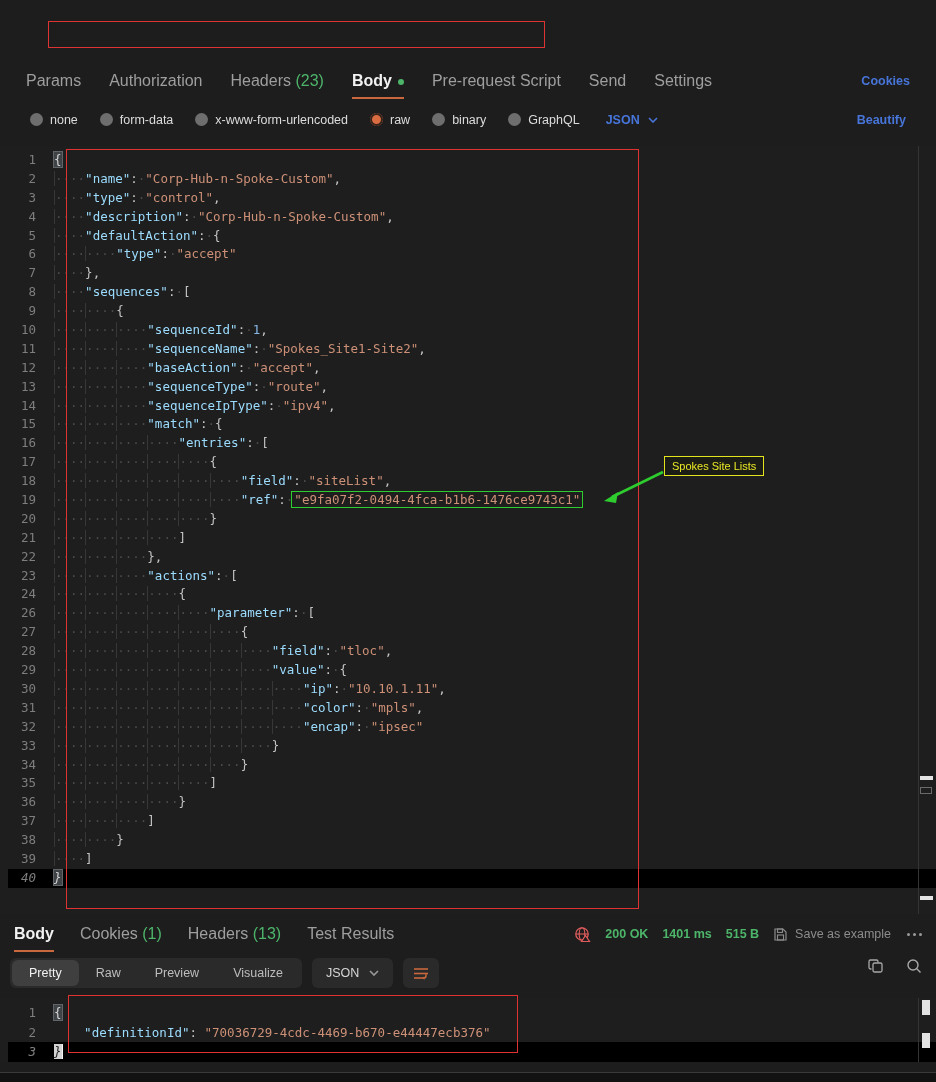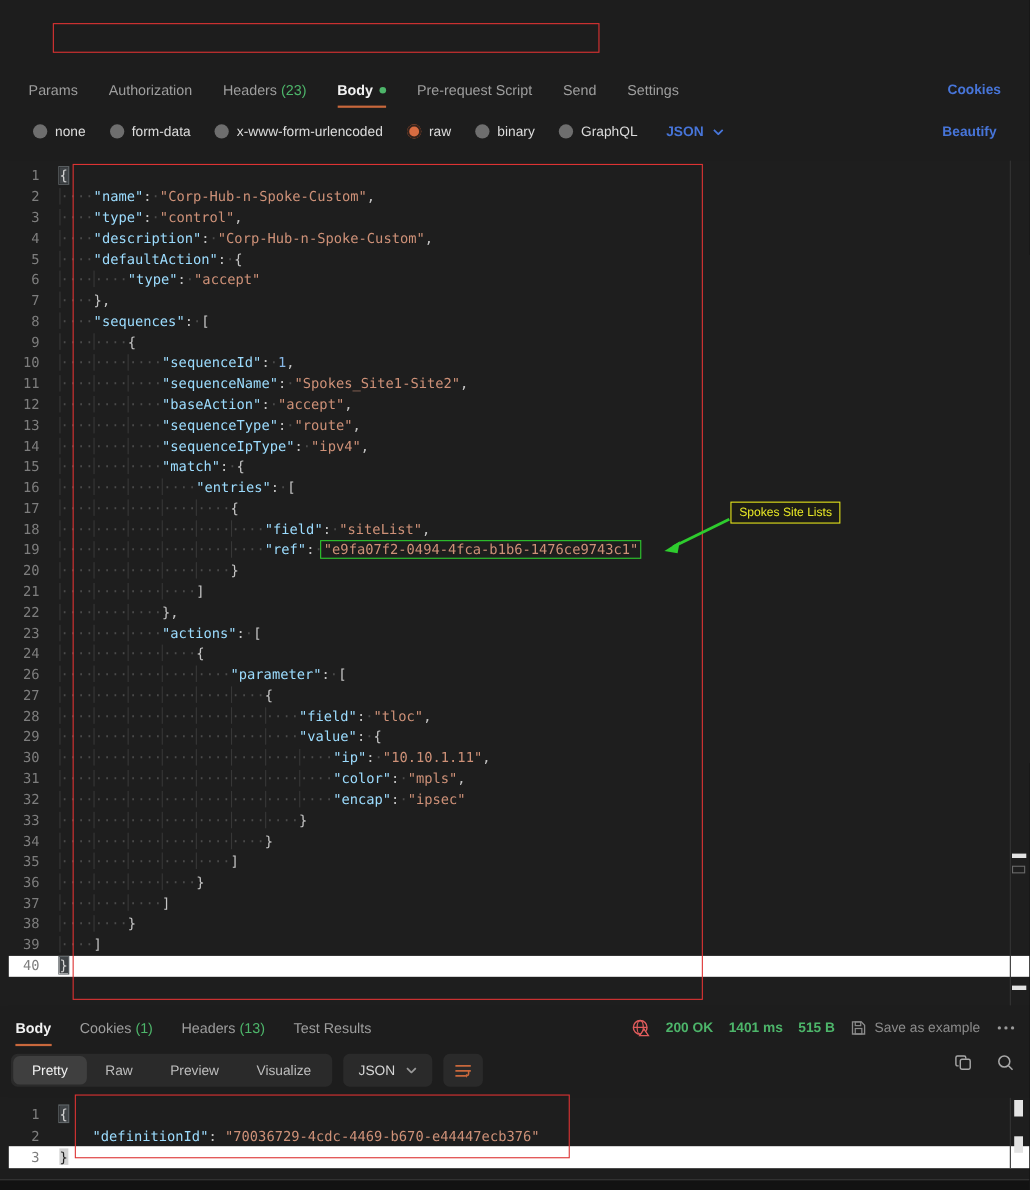--- a/index.html
+++ b/index.html
@@ -17,21 +17,21 @@
   .url-sep { width:1px; height:26px; background:#3f3f3f; }
   .url-input { flex:1; background:transparent; border:none; outline:none; color:#e8e8e8; font-family:"Liberation Sans",sans-serif; font-size:13px; font-weight:bold; padding:0 12px; }
   .send-btn { width:106px; background:#4a74d9; border-radius:8px; display:flex; align-items:center; color:#fff; cursor:pointer; }
   .send-label { flex:1; text-align:center; font-weight:bold; font-size:13.5px; }
   .send-sep { width:1px; height:24px; background:rgba(255,255,255,.25); }
   .send-caret { width:30px; display:flex; justify-content:center; }
   .send-caret polyline { stroke:#fff; }
 
   
   .tabs-row { position:absolute; top:64px; left:0; right:0; height:34px; display:flex; align-items:center; gap:28px; padding:0 26px; }
-  .tab { position:relative; color:#9e9e9e; font-size:13px; cursor:pointer; white-space:nowrap; }
+  .tab { position:relative; color:#9e9e9e; font-size:16px; cursor:pointer; white-space:nowrap; }
   .tab .cnt { color:#4db56a; }
   .tab.active { color:#f2f2f2; font-weight:bold; }
   .tab.active::after { content:""; position:absolute; left:0; right:0; bottom:-9px; height:2px; background:#c9683c; }
   .tab .dot { display:inline-block; width:6px; height:6px; border-radius:50%; background:#4db56a; margin-left:6px; vertical-align:middle; }
   .link-blue { margin-left:auto; color:#4775d9; font-size:12.5px; font-weight:bold; cursor:pointer; }
 
   
   .radio-row { position:absolute; top:104px; left:0; right:0; height:32px; display:flex; align-items:center; gap:22px; padding:0 30px; }
   .radio { display:flex; align-items:flex-start; gap:7px; cursor:pointer; }
   .radio .rb { width:13px; height:13px; border-radius:50%; background:#6e6e6e; }
@@ -40,21 +40,21 @@
   .lang-dd { display:flex; align-items:center; gap:8px; color:#4775d9; font-size:12.5px; font-weight:bold; cursor:pointer; margin-left:4px; }
   .lang-dd polyline { stroke:#4775d9; }
 
   
   .editor { position:absolute; left:0; right:0; font-family:"DejaVu Sans Mono", monospace; font-size:12.5px; }
   #editor1 { top:146px; height:768px; padding:5px 0 0 8px; line-height:18.9px; background:#1e1e1e; }
   #editor2 { top:998px; height:64px; padding:5px 0 0 8px; line-height:19.5px; background:#1e1e1e; }
   .ed-line { display:flex; }
   #editor1 .ed-line { height:18.9px; }
   #editor2 .ed-line { height:19.5px; }
-  .ed-line.hl { background:#ffffff; }
+  .ed-line.hl { background:#000000;font-style:italic; }
   .ed-ln { width:46px; padding-right:18px; text-align:right; color:#7e7e7e; flex:none; }
   .ed-code { white-space:pre; }
   .ig { border-left:1px solid #373737; color:#4b4b4b; }
   .ws { color:#4b4b4b; }
   .tk-k { color:#9cdcfe; }
   .tk-s { color:#ce9178; }
   .tk-sg { color:#ce9178; border:1.5px solid #2ecc2e; padding:0 2px; margin:-1.5px -2px; }
   .tk-n { color:#87b7e6; }
   .tk-p { color:#c5c5c5; }
   .tk-b { background:#3f4346; box-shadow:0 0 0 1px #5f6568; color:#d5d5d5; }

